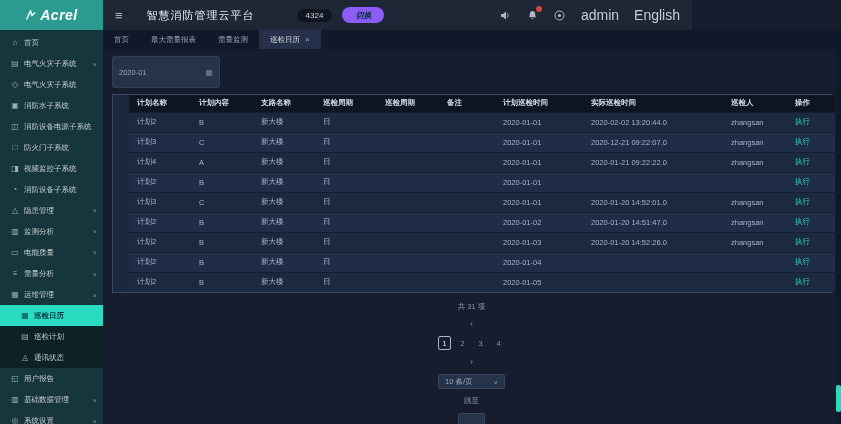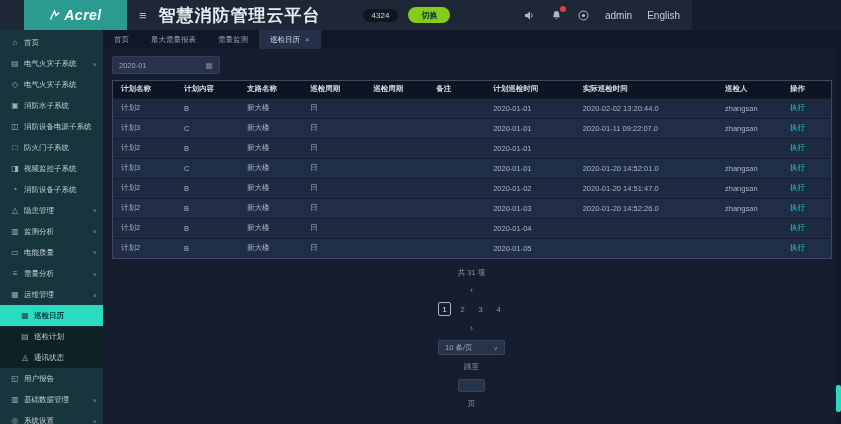--- a/index.html
+++ b/index.html
@@ -1,30 +1,30 @@
 <!DOCTYPE html>
 <html><head>
 <meta charset="utf-8">
 <style>
   * { margin:0; padding:0; box-sizing:border-box; }
   html,body { width:841px; height:424px; overflow:hidden; }
   body { font-family:"Liberation Sans","DejaVu Sans",sans-serif; background:#151d2f; position:relative; }
 
   
-  .header { position:absolute; top:0; left:0; width:692px; height:30px; background:#1e2736; display:flex; align-items:center; z-index:5;padding-left:24px; }
+  .header { position:absolute; top:0; left:0; width:692px; height:30px; background:#1e2736; display:flex; align-items:center; z-index:5; }
   .logo { width:103px; height:30px; background:#2b9a8f; color:#fff; display:flex; align-items:center; justify-content:center; gap:4px; font-weight:bold; font-style:italic; font-size:14px; letter-spacing:.5px; flex:0 0 auto; }
   .burger { color:#aeb8c6; font-size:13px; margin-left:12px; cursor:pointer; }
-  .htitle { color:#e8edf4; font-size:17px; font-weight:bold; margin-left:12px; letter-spacing:1px; }
+  .htitle { color:#e8edf4; font-size:11px; font-weight:normal; margin-left:24px; letter-spacing:1px; }
   .hbadge { background:#10151f; color:#cfd6e0; font-size:8px; border-radius:8px; padding:2px 9px; margin-left:42px; }
-  .hswitch { background:#84cc16; color:#07333c; font-size:8px; font-weight:bold; border-radius:9px; padding:2.5px 13px; margin-left:10px; cursor:pointer; }
+  .hswitch { background:#8b5cf6; color:#07333c; font-size:8px; font-weight:bold; border-radius:9px; padding:2.5px 13px; margin-left:10px; cursor:pointer;font-style:italic; }
   .hspacer { flex:1; }
   .hicon { width:13px; height:13px; margin-left:14px; position:relative; display:inline-flex; align-items:center; justify-content:center; cursor:pointer; }
   .hicon svg { display:block; }
   .reddot { position:absolute; top:-3px; right:-3px; width:6px; height:6px; background:#d64541; border-radius:50%; }
-  .huser, .hlang { color:#c6cdd8; font-size:10px; margin-left:15px; cursor:pointer; }
+  .huser, .hlang { color:#c6cdd8; font-size:14px; margin-left:15px; cursor:pointer; }
   .hlang { margin-right:12px; }
 
   
   .sidebar { position:absolute; top:30px; left:0; width:103px; height:394px; background:#17353c; overflow:hidden; z-index:4; }
   .sb-menu { padding-top:2px; }
   .sb-item { height:21px; display:flex; align-items:center; padding:0 6px 0 10px; color:#c2cfd1; font-size:7.5px; cursor:pointer; white-space:nowrap; }
   .sb-item .mi { font-size:8px; color:#9db3b5; width:10px; flex:0 0 auto; text-align:center; margin-right:4px; }
   .sb-item .sb-label { overflow:hidden; text-overflow:ellipsis; flex:1; }
   .sb-item .chev { font-size:6px; color:#8fa3a5; margin-left:2px; transform:scaleY(.8); }
   .sb-item.sub { background:#0d2227; padding-left:20px; }
@@ -32,25 +32,25 @@
   .sb-item.active .mi { color:#083b42; }
 
   
   .main { position:absolute; top:30px; left:103px; width:738px; height:394px; background:#151d2f; }
   .tabbar { height:19px; background:#11182a; display:flex; align-items:stretch; }
   .tab { display:flex; align-items:center; padding:0 11px; font-size:7.5px; color:#97a1b1; cursor:pointer; }
   .tab.active { background:#27304a; color:#d9dfe9; }
   .tab .tclose { margin-left:5px; font-size:8px; color:#9aa4b4; }
 
   .content { padding:6px 9px 0 9px; }
-  .datepicker { width:108px; height:18px; background:#28334a; border:1px solid #323e58; border-radius:2px; display:flex; align-items:center; padding:0 6px; color:#9aa6b8; font-size:7.5px; cursor:pointer; margin-top:1px; }
+  .datepicker { width:108px; height:32px; background:#28334a; border:1px solid #323e58; border-radius:2px; display:flex; align-items:center; padding:0 6px; color:#9aa6b8; font-size:7.5px; cursor:pointer; margin-top:1px; }
   .datepicker .dval { flex:1; }
   .datepicker .cal { font-size:8px; color:#7e8aa0; }
 
-  .panel { margin-top:6px; border:1px solid #3c4961; background:#1c2740; }
+  .panel { margin-top:6px; border:1px solid #3c4961; background:#1c2740;padding-left:16px; }
   table { width:100%; border-collapse:collapse; table-layout:fixed; }
   thead th { background:#0e1422; color:#d4dbe6; font-size:7.5px; font-weight:bold; text-align:left; height:17px; padding:0 8px; white-space:nowrap; overflow:hidden; }
   tbody td { height:20px; padding:0 8px; color:#a9b4c4; font-size:7.5px; white-space:nowrap; overflow:hidden; border-top:1px solid #151d2e; }
   tbody tr:nth-child(odd) td { background:#1d2941; }
   tbody tr:nth-child(even) td { background:#202d49; }
   .exec { color:#2ad2be; cursor:pointer; }
 
   .pagination { margin-top:9px; display:flex; align-items:center; justify-content:flex-end; gap:7px; color:#8d97a8; font-size:7.5px; padding-right:1px;flex-direction:column; }
   .pgchev { cursor:pointer; font-size:9px; color:#8d97a8; }
   .pgnum { min-width:13px; height:14px; display:inline-flex; align-items:center; justify-content:center; cursor:pointer; border-radius:2px; }
@@ -255,21 +255,33 @@
               <td><span class="exec">执行</span></td>
             </tr>
             <tr>
               <td>计划3</td>
               <td>C</td>
               <td>新大楼</td>
               <td>日</td>
               <td></td>
               <td></td>
               <td>2020-01-01</td>
-              <td>2020-01-11 09:22:07.0</td>
+              <td>2020-12-21 09:22:07.0</td>
+              <td>zhangsan</td>
+              <td><span class="exec">执行</span></td>
+            </tr>
+            <tr>
+              <td>计划4</td>
+              <td>A</td>
+              <td>新大楼</td>
+              <td>日</td>
+              <td></td>
+              <td></td>
+              <td>2020-01-01</td>
+              <td>2020-01-21 09:22:22.0</td>
               <td>zhangsan</td>
               <td><span class="exec">执行</span></td>
             </tr>
             <tr>
               <td>计划2</td>
               <td>B</td>
               <td>新大楼</td>
               <td>日</td>
               <td></td>
               <td></td>

